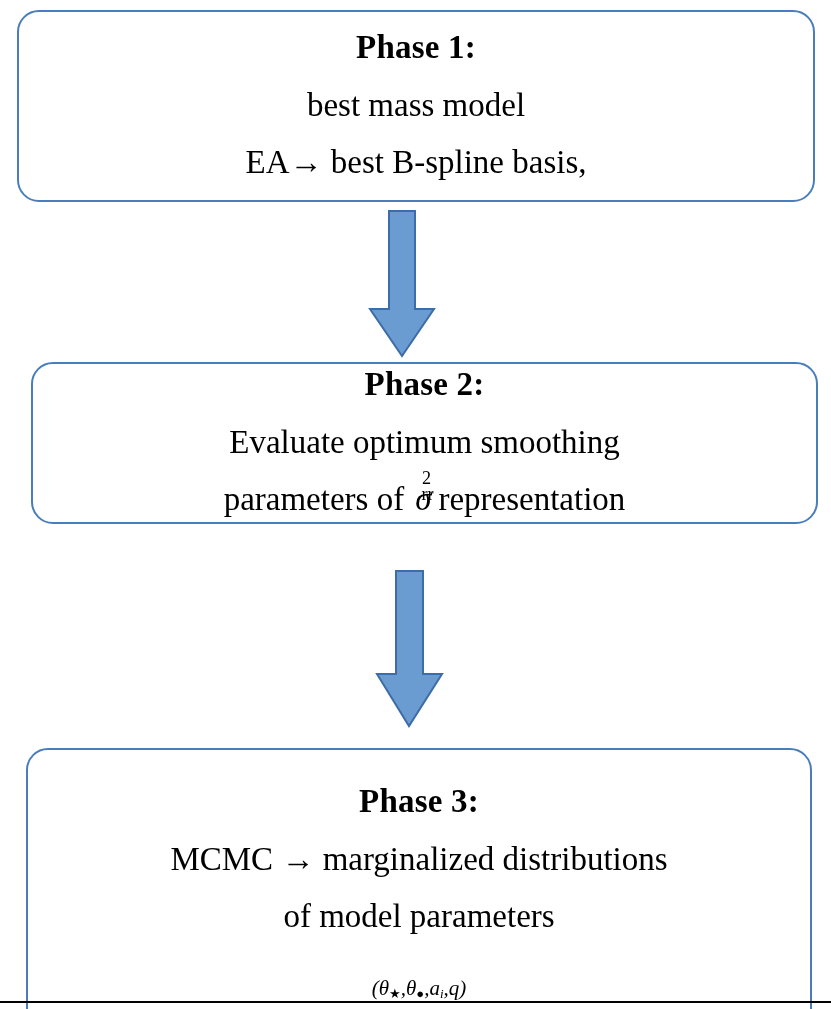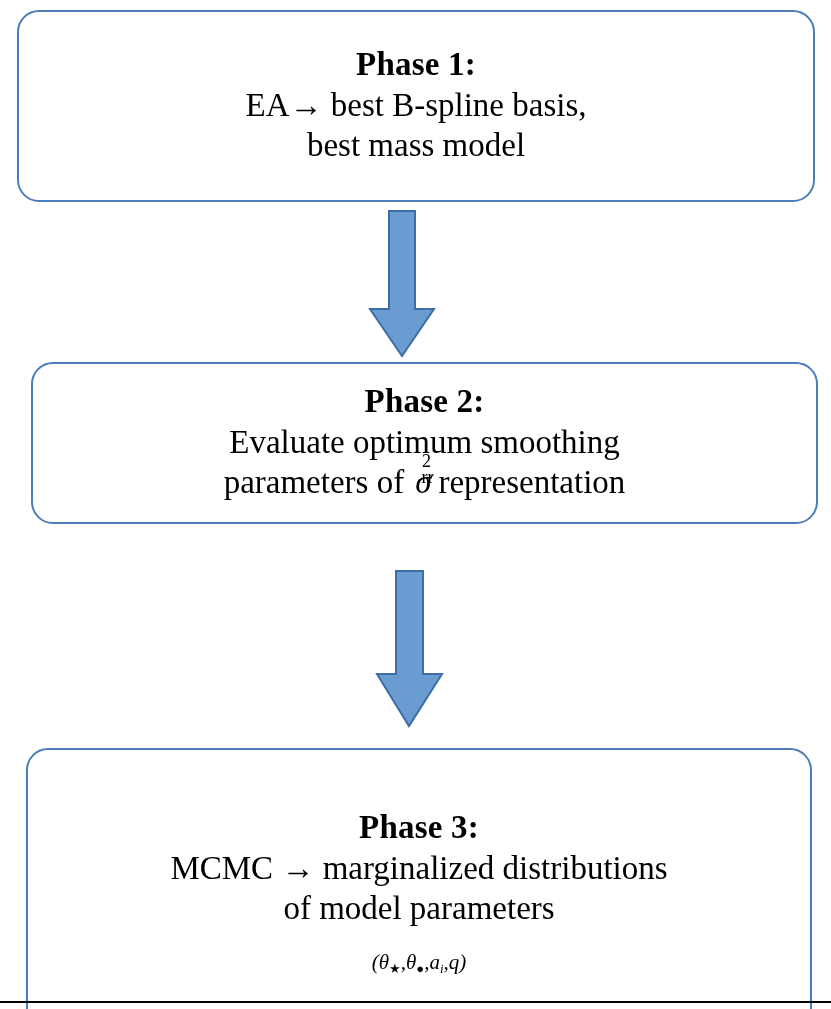--- a/index.html
+++ b/index.html
@@ -26,20 +26,21 @@
     position: absolute;
     box-sizing: border-box;
     background: #ffffff;
     border: 2px solid #4A7EBB;
     border-radius: 22px;
     display: flex;
     flex-direction: column;
     align-items: center;
     justify-content: center;
     text-align: center;
+    gap: 17px;
   }
 
   #phase-1-box { left: 17px;  top: 10px;  width: 798px; height: 192px; }
   #phase-2-box { left: 31px;  top: 362px; width: 787px; height: 162px; }
   #phase-3-box { left: 26px;  top: 748px; width: 786px; height: 288px; }
 
   .phase-heading {
     font-weight: bold;
     font-size: 33px;
     line-height: 1.12;
@@ -123,22 +124,22 @@
     background: #000000;
   }
 </style>
 </head>
 <body>
 
 <div id="flowchart">
 
   <div class="phase-box" id="phase-1-box">
     <div class="phase-heading">Phase 1:</div>
+    <div class="phase-line">best mass model</div>
     <div class="phase-line"><span>EA</span><span class="arrow-glyph">→</span><span> best B-spline basis,</span></div>
-    <div class="phase-line">best mass model</div>
   </div>
 
   <div class="flow-arrow" id="arrow-1">
     <svg viewBox="0 0 72 148" preserveAspectRatio="none" aria-hidden="true">
       <polygon points="23,1 49,1 49,99 68,99 36,146 4,99 23,99" fill="#6A9BD1" stroke="#3D6DA8" stroke-width="2" stroke-linejoin="miter"></polygon>
     </svg>
   </div>
 
   <div class="phase-box" id="phase-2-box">
     <div class="phase-heading">Phase 2:</div>

